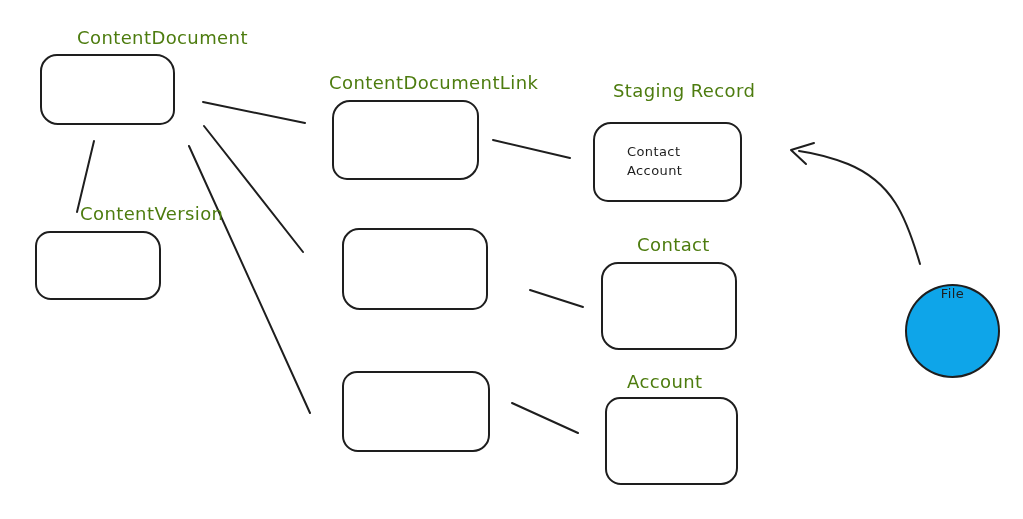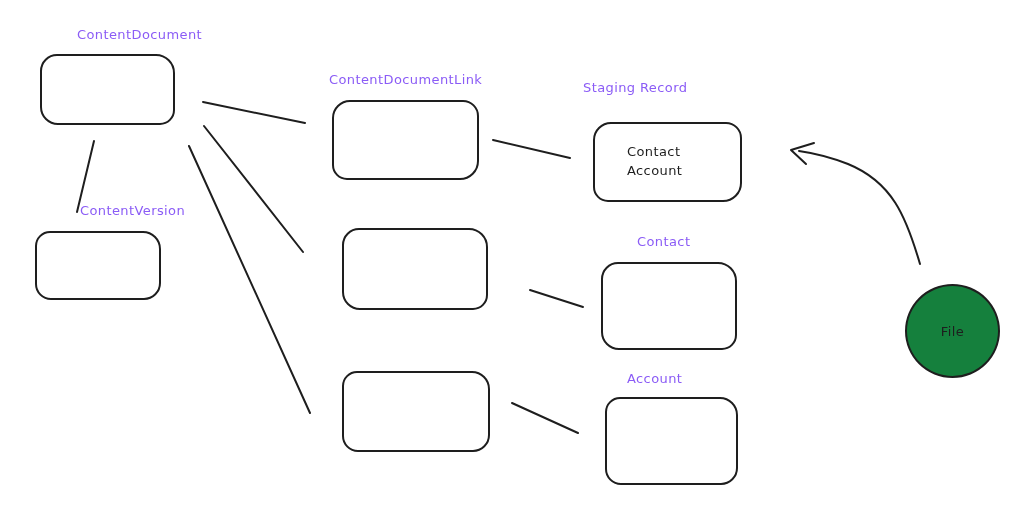--- a/index.html
+++ b/index.html
@@ -10,24 +10,24 @@
     font-family:"DejaVu Sans", sans-serif;
     color:#1e1e1e;
     overflow:hidden;
   }
   .wires{position:absolute;left:0;top:0;width:1023px;height:519px;}
   .wires line, .wires path, .wires polyline{
     stroke:#1e1e1e;stroke-width:2;fill:none;stroke-linecap:round;stroke-linejoin:round;
   }
   .lbl{
     position:absolute;
-    font-size:13px;
+    font-size:18px;
     letter-spacing:0.4px;
     white-space:nowrap;
-    color:#8b5cf6;
+    color:#4d7c0f;
   }
   .box{
     position:absolute;
     border:2px solid #1e1e1e;
     background:#ffffff;
     box-sizing:border-box;
   }
   .r1{border-radius:17px 19px 15px 18px;}
   .r2{border-radius:15px 18px 17px 16px;}
   .r3{border-radius:18px 16px 19px 15px;}
@@ -35,23 +35,23 @@
     position:absolute;
     left:32px;top:18px;
     font-size:13px;
     letter-spacing:0.4px;
     line-height:19px;
   }
   .circle{
     position:absolute;
     border:2px solid #1e1e1e;
     border-radius:50%;
-    background:#15803d;
+    background:#0ea5e9;
     box-sizing:border-box;
-    display:flex;align-items:center;justify-content:center;
+    display:flex;align-items:flex-start;justify-content:center;
     font-size:13px;letter-spacing:0.4px;
   }
 </style>
 </head>
 <body>
 
 <div class="canvas">
 
   <svg class="wires">
     <line x1="94" y1="141" x2="77" y2="212"></line>
@@ -61,21 +61,21 @@
     <line x1="493" y1="140" x2="570" y2="158"></line>
     <line x1="530" y1="290" x2="583" y2="307"></line>
     <line x1="512" y1="403" x2="578" y2="433"></line>
     <path d="M 920 264 C 906 216 892 182 848 164 C 830 157 813 153 799 151"></path>
     <polyline points="814,143 791,150 806,164"></polyline>
   </svg>
 
   <div class="lbl" style="left:77px;top:27px">ContentDocument</div>
   <div class="lbl" style="left:80px;top:203px">ContentVersion</div>
   <div class="lbl" style="left:329px;top:72px">ContentDocumentLink</div>
-  <div class="lbl" style="left:583px;top:80px">Staging Record</div>
+  <div class="lbl" style="left:613px;top:80px">Staging Record</div>
   <div class="lbl" style="left:637px;top:234px">Contact</div>
   <div class="lbl" style="left:627px;top:371px">Account</div>
 
   <div class="box r1" style="left:40px;top:54px;width:135px;height:71px"></div>
   <div class="box r2" style="left:35px;top:231px;width:126px;height:69px"></div>
   <div class="box r3" style="left:332px;top:100px;width:147px;height:80px"></div>
   <div class="box r1" style="left:342px;top:228px;width:146px;height:82px"></div>
   <div class="box r2" style="left:342px;top:371px;width:148px;height:81px"></div>
 
   <div class="box r3" style="left:593px;top:122px;width:149px;height:80px">

